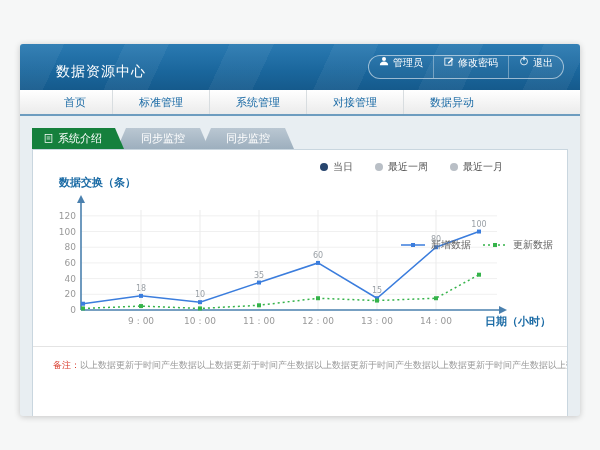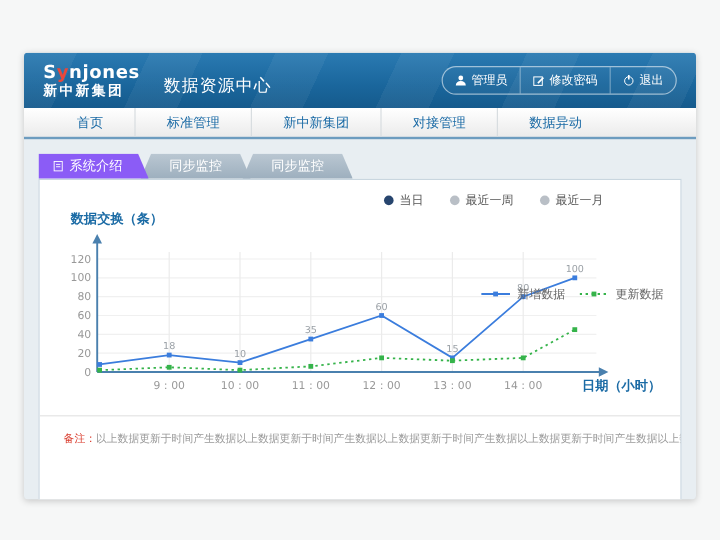--- a/index.html
+++ b/index.html
@@ -26,37 +26,37 @@
   .logo{display:flex;flex-direction:column;line-height:1.15;color:#fff;position:relative;z-index:1}
   .logo-top{font-size:15px;font-weight:bold;letter-spacing:.5px}
   .logo-sub{font-size:11.5px;font-weight:bold;letter-spacing:2px}
   .red-y{color:#e8483b}
   .app-title{color:#fff;font-size:14px;margin-left:20px;margin-top:9px;letter-spacing:1px;position:relative;z-index:1}
   .userbar{
     margin-left:auto;display:flex;align-items:center;height:22px;
     border:1px solid rgba(255,255,255,.55);border-radius:12px;
     position:relative;z-index:1;background:rgba(255,255,255,.04);
   }
-  .user-item{display:flex;align-items:center;gap:4px;padding:0 10px;color:#fff;font-size:10px;cursor:pointer;height:100%}
+  .user-item{display:flex;align-items:flex-start;gap:4px;padding:0 10px;color:#fff;font-size:10px;cursor:pointer;height:100%}
   .user-item + .user-item{border-left:1px solid rgba(255,255,255,.35)}
   .uicon{display:flex;align-items:center}
   
   .nav{
     height:26px;box-sizing:border-box;display:flex;align-items:stretch;padding-left:18px;
     background:linear-gradient(#ffffff,#ebebeb);
     border-bottom:2px solid #6d9cbf;
   }
   .nav-item{display:flex;align-items:center;padding:0 26px;font-size:11px;font-weight:normal;color:#1a6aa5;cursor:pointer}
   .nav-item + .nav-item{border-left:1px solid #d8dde0}
   
   .content{position:relative;height:298px;box-sizing:border-box;padding:12px 10px 0}
   .tabs{display:flex;height:21px;margin-left:2px;position:relative}
   .tab{display:flex;align-items:center;gap:5px;color:#fff;font-size:11px;cursor:pointer;line-height:21px}
   .tab.active{
-    background:#8b5cf6;padding:0 22px 0 12px;z-index:3;position:relative;
+    background:#15803d;padding:0 22px 0 12px;z-index:3;position:relative;
     clip-path:polygon(0 0,calc(100% - 9px) 0,100% 100%,0 100%);
   }
   .tab.inactive{
     background:linear-gradient(#bac7d2,#9dafbe);padding:0 24px;margin-left:-7px;position:relative;z-index:1;
     clip-path:polygon(9px 0,calc(100% - 9px) 0,100% 100%,0 100%);
     justify-content:center;
   }
   .panel{
     position:relative;margin:0 2px;background:#fff;
     border:1px solid #c9d6df;height:320px;box-sizing:border-box;
@@ -75,24 +75,20 @@
     padding:12px 20px 0;font-size:9px;color:#999;white-space:nowrap;overflow:hidden;
   }
   .note-label{color:#d93a2b}
 </style>
 </head>
 <body>
 
 <div class="app">
 
   <div class="header">
-    <div class="logo">
-      <span class="logo-top" id="logo-primary">S<span class="red-y">y</span>njones</span>
-      <span class="logo-sub">新中新集团</span>
-    </div>
     <div class="app-title">数据资源中心</div>
     <div class="userbar" id="userbar">
         <div class="user-item">
           <span class="uicon">
             <svg viewBox="0 0 12 12" width="10" height="10">
               <circle cx="6" cy="3.6" r="2.4" fill="#fff"></circle>
               <path d="M1 11c0-2.8 2.2-4.4 5-4.4s5 1.6 5 4.4z" fill="#fff"></path>
             </svg>
           </span>
           <span>管理员</span>
@@ -114,21 +110,21 @@
             </svg>
           </span>
           <span>退出</span>
         </div>
       </div>
   </div>
 
   <div class="nav" id="main-nav">
       <div class="nav-item">首页</div>
       <div class="nav-item">标准管理</div>
-      <div class="nav-item">新中新集团</div>
+      <div class="nav-item">系统管理</div>
       <div class="nav-item">对接管理</div>
       <div class="nav-item">数据异动</div>
     </div>
 
   <div class="content">
     <div class="tabs" id="tab-bar">
         <div class="tab active">
           <span class="uicon">
             <svg viewBox="0 0 12 12" width="9" height="11">
               <rect x="1.5" y="0.8" width="9" height="10.4" fill="none" stroke="#fff"></rect>

